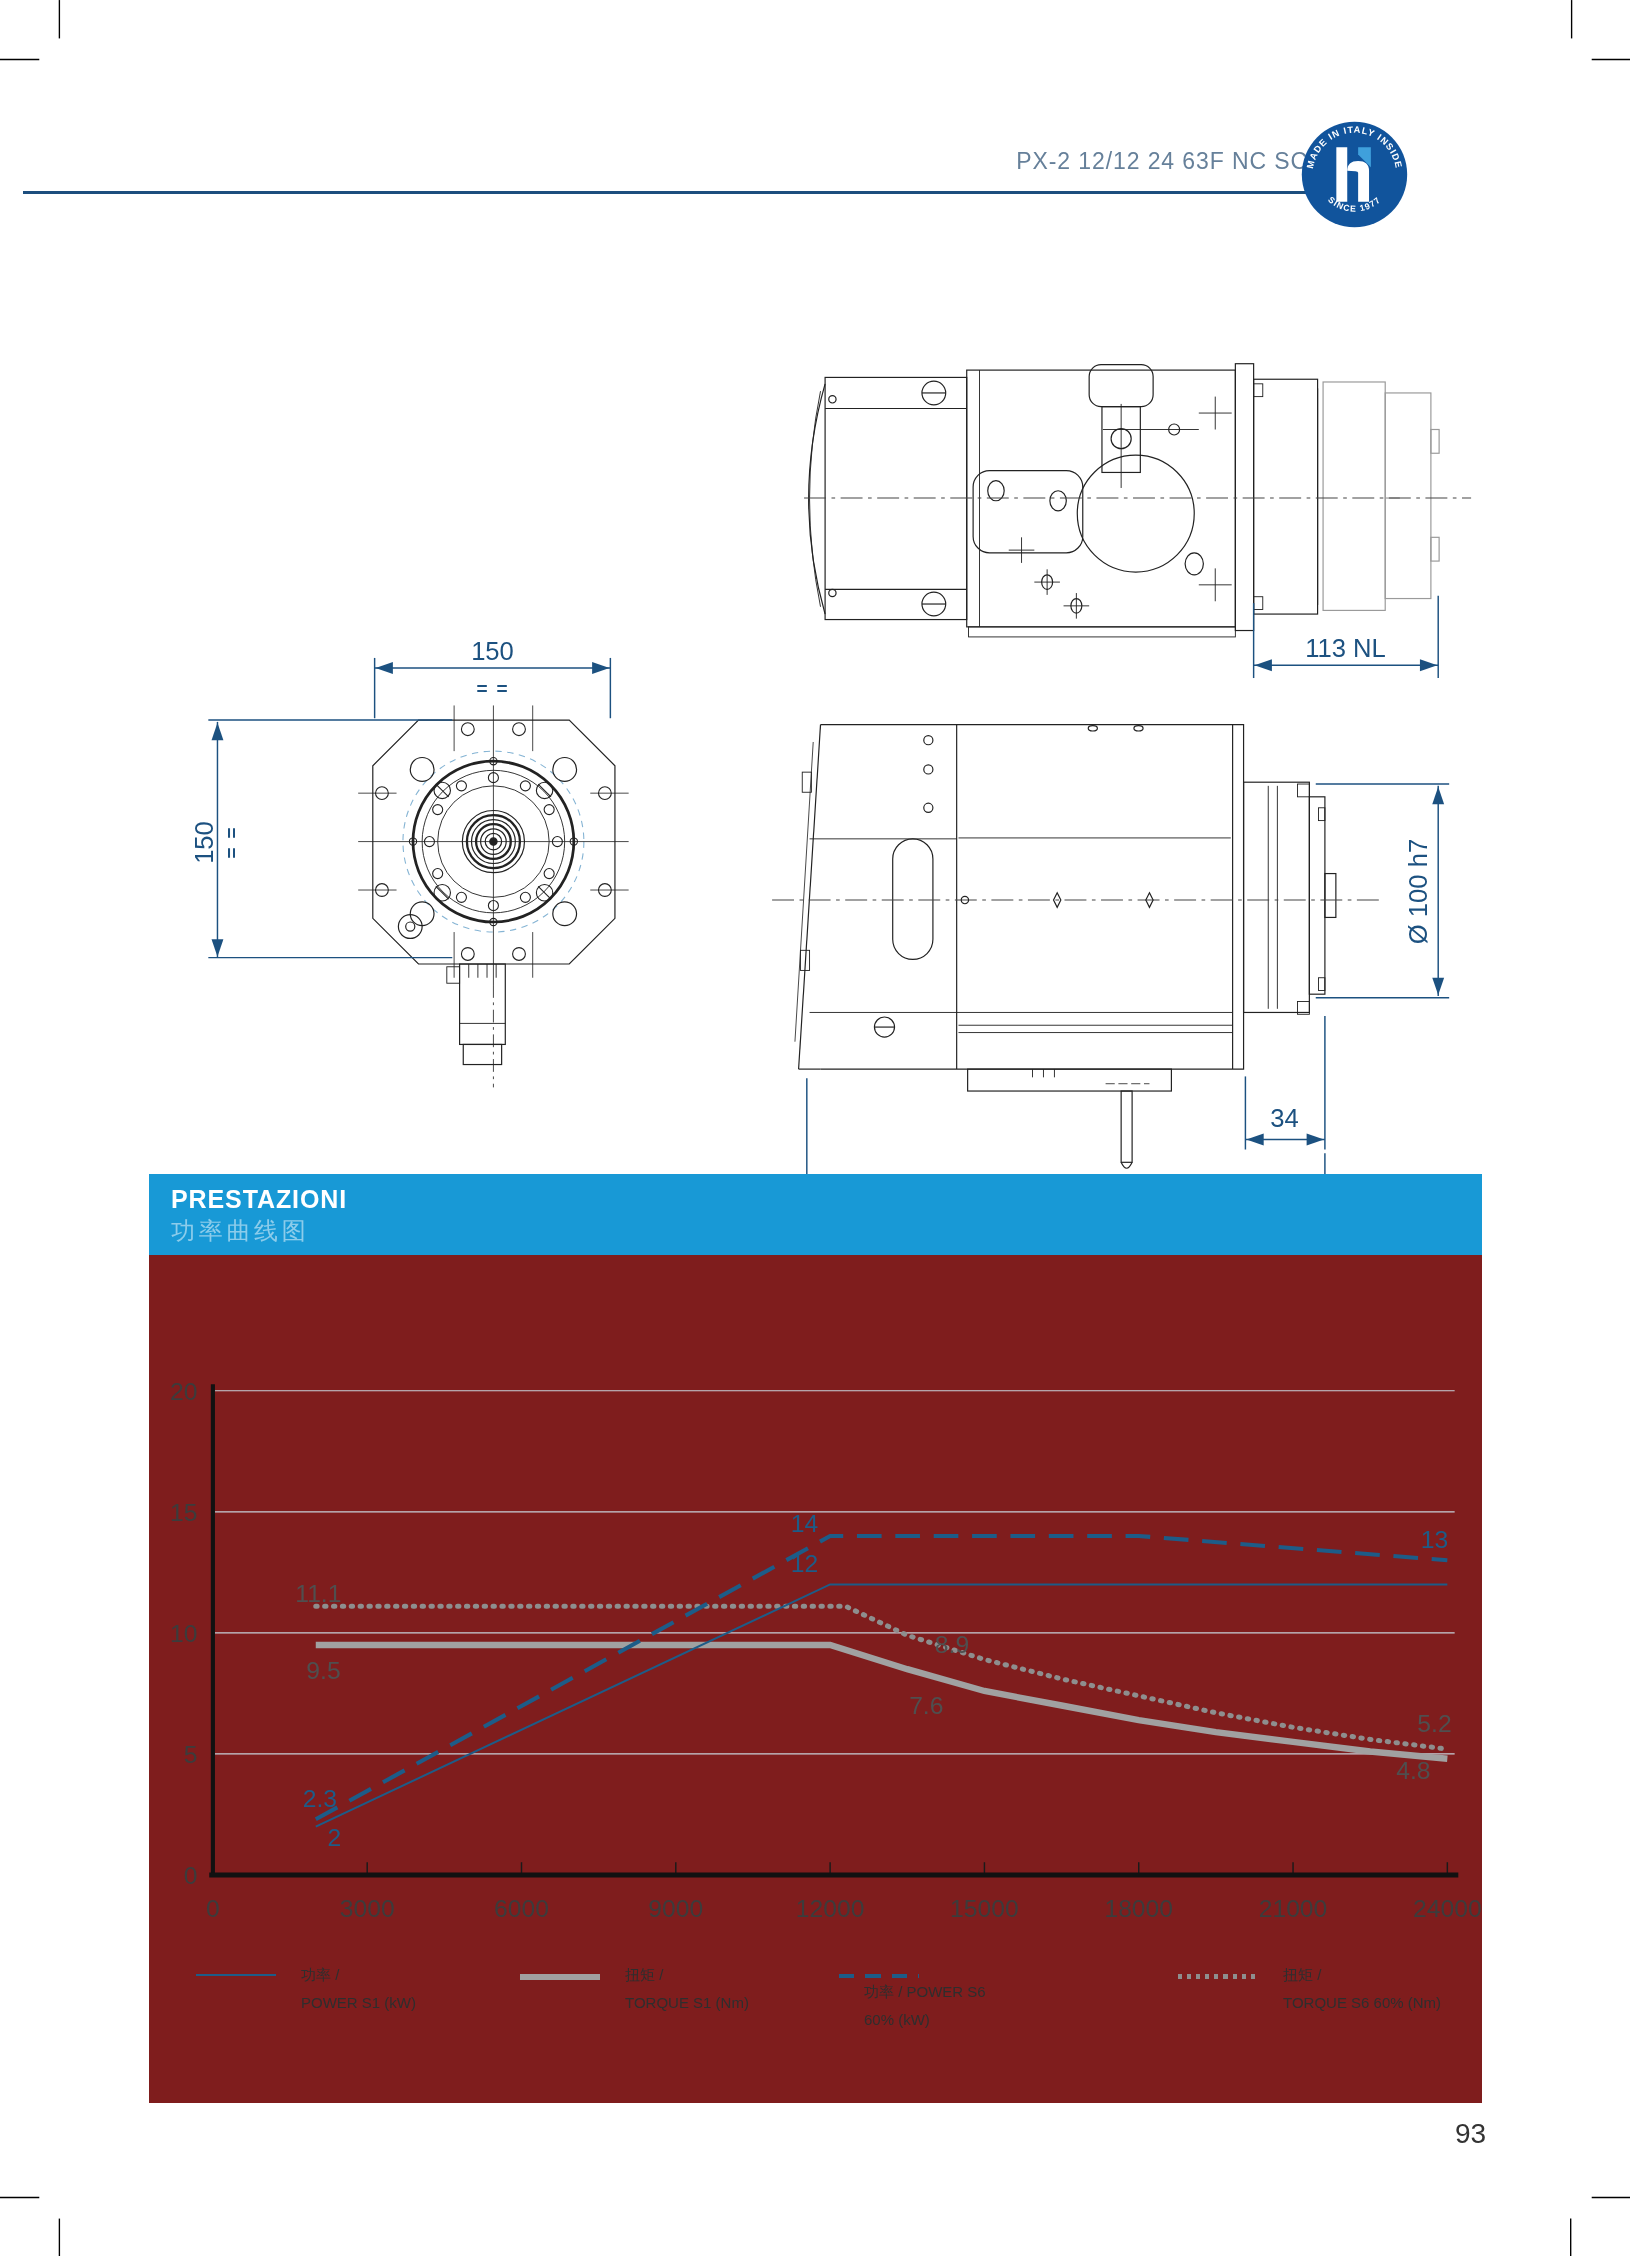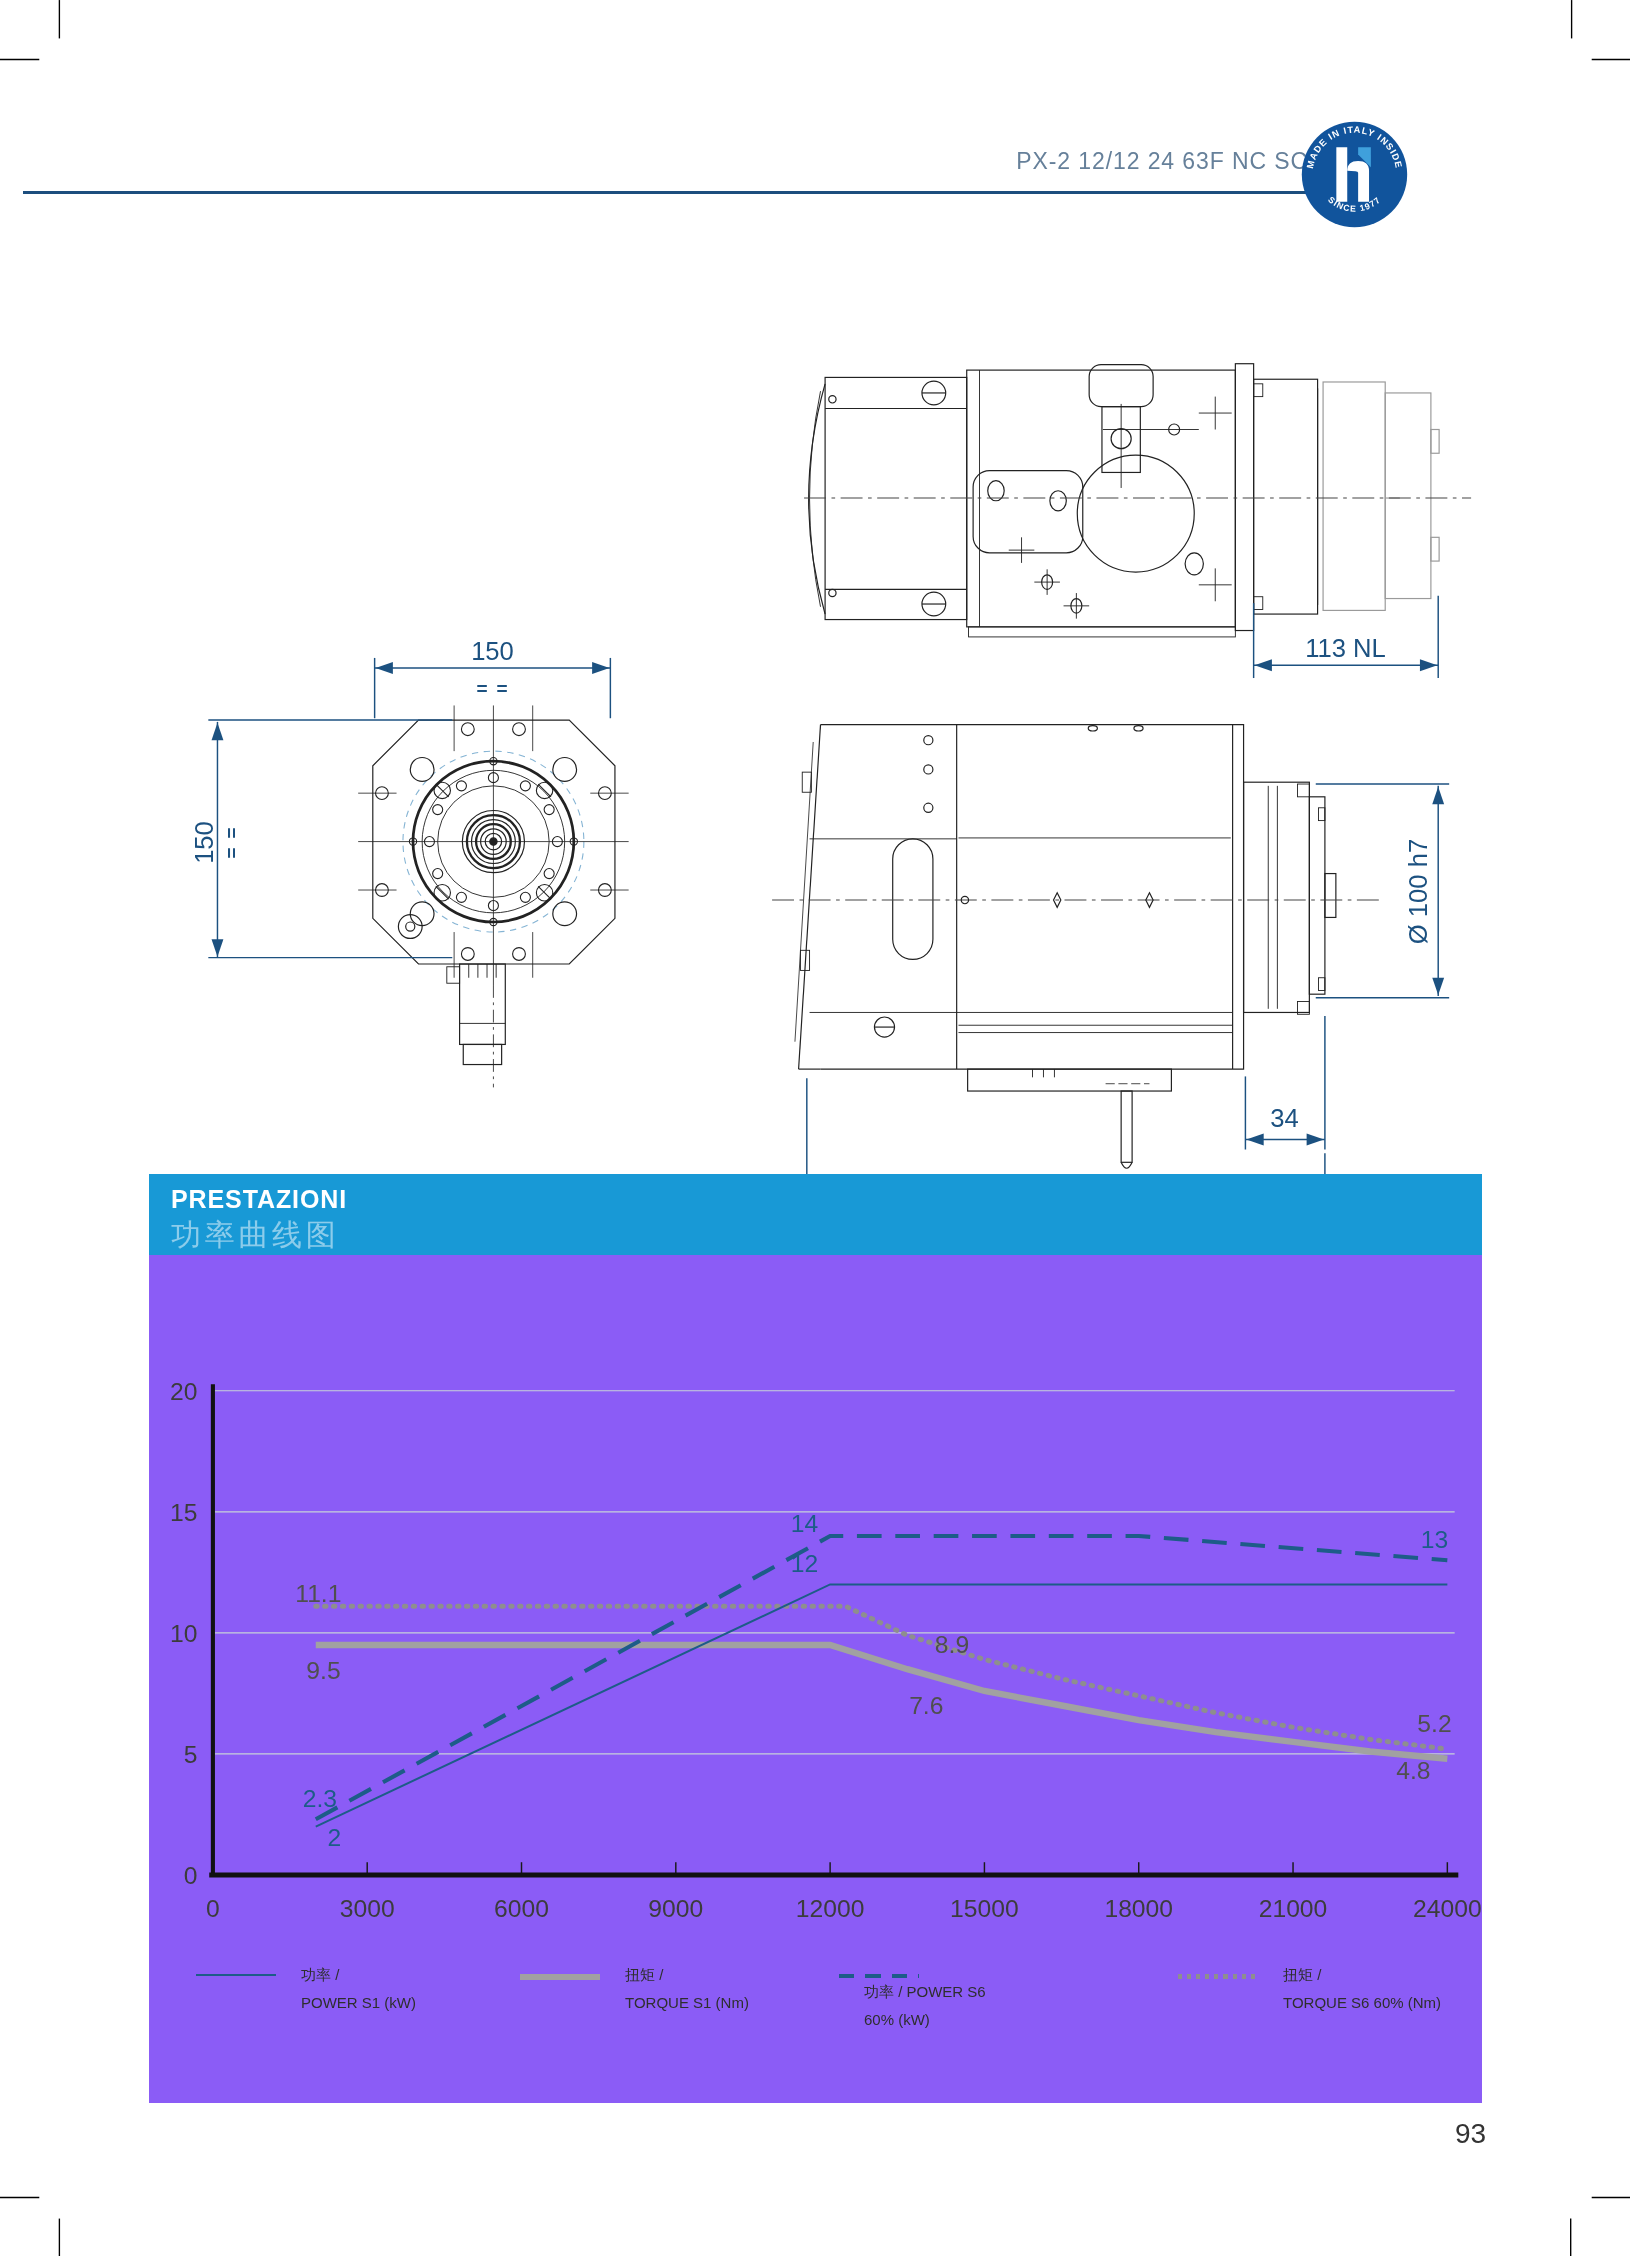--- a/index.html
+++ b/index.html
@@ -9,24 +9,24 @@
   .abs{position:absolute;}
   
   .model-title{position:absolute;top:148px;right:323px;font-size:23px;letter-spacing:0.9px;
                color:#66809a;white-space:nowrap;}
   .header-rule{position:absolute;left:23px;top:191px;width:1286px;height:2.7px;background:#1c4e7e;}
   
   .dim{position:absolute;color:#1c5180;font-size:25.6px;text-align:center;white-space:nowrap;}
   .dim.eq{font-size:19px;font-weight:bold;letter-spacing:1.8px;}
   .rot{transform:rotate(-90deg);transform-origin:center center;}
   
-  .perf-panel{position:absolute;left:149px;top:1174px;width:1333px;height:929px;background:#8b5cf6;}
+  .perf-panel{position:absolute;left:149px;top:1174px;width:1333px;height:929px;background:#7f1d1d;}
   .perf-head{position:absolute;left:0;top:0;width:100%;height:81px;background:#1899d6;}
   .perf-title{position:absolute;left:22px;top:11px;font-size:25px;font-weight:bold;color:#ffffff;letter-spacing:0.9px;}
-  .perf-sub{position:absolute;left:22px;top:41px;font-size:30px;color:rgba(255,255,255,0.5);letter-spacing:3.7px;}
+  .perf-sub{position:absolute;left:22px;top:41px;font-size:24px;color:rgba(255,255,255,0.5);letter-spacing:3.7px;}
   
   .tick{font-family:"Liberation Sans","DejaVu Sans",sans-serif;font-size:27px;fill:#3c3c3c;}
   .anno{font-family:"Liberation Sans","DejaVu Sans",sans-serif;font-size:27px;}
   
   .legend-item{position:absolute;top:1961px;display:flex;align-items:flex-start;}
   .swatch{display:inline-block;width:80px;margin-top:12.8px;flex:none;}
   .swatch.solid-thin{height:0;border-top:2.3px solid #1d5c88;}
   .swatch.solid-thick{height:6.4px;background:#a1a1a1;}
   .swatch.dashed{height:4.1px;background:repeating-linear-gradient(90deg,#1d5c88 0 15.5px,transparent 15.5px 26.5px);}
   .swatch.dotted{height:5px;background:repeating-linear-gradient(90deg,#8e8e8e 0 4.1px,transparent 4.1px 9.1px);}

